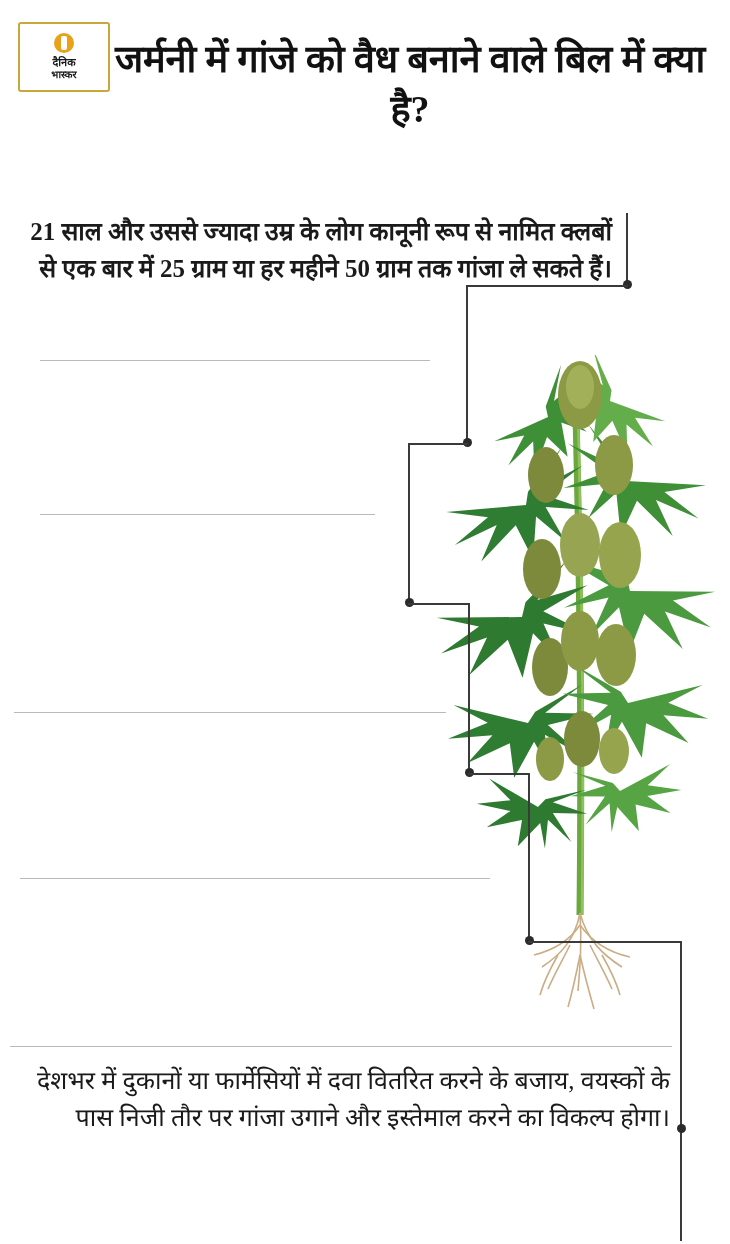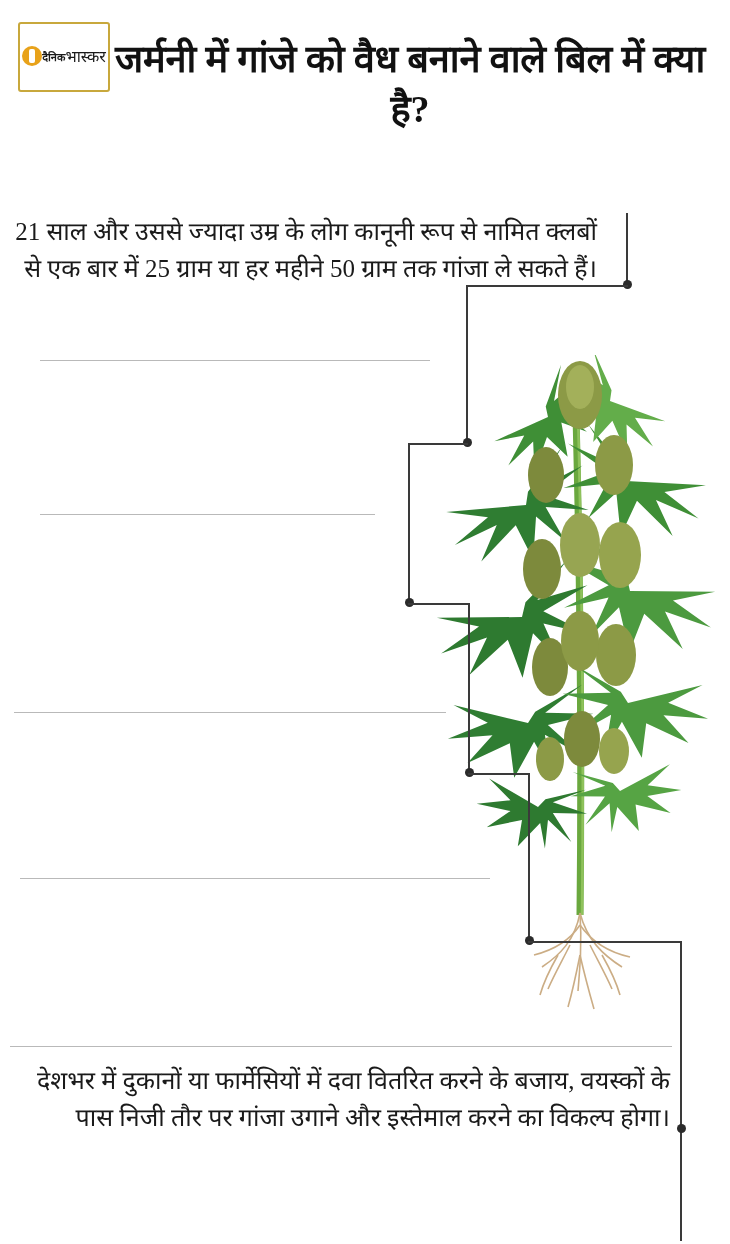--- a/index.html
+++ b/index.html
@@ -25,21 +25,21 @@
     background: #ffffff;
   }
   .logo-box {
     position: absolute;
     left: 18px; top: 22px;
     width: 92px; height: 70px;
     border: 2px solid #c8a83c;
     border-radius: 3px;
     background: #ffffff;
     display: flex;
-    flex-direction: row;
+    flex-direction: column;
     align-items: center;
     justify-content: center;
     padding: 4px 2px;
   }
   .logo-mark {
     width: 20px; height: 20px;
     border-radius: 50%;
     background: #e8a21a;
     position: relative;
     margin-bottom: 3px;
@@ -52,22 +52,22 @@
     background: #ffffff;
     border-radius: 2px;
   }
   .logo-line1 {
     font-size: 11px;
     font-weight: bold;
     color: #1a1a1a;
     line-height: 1.15;
   }
   .logo-line2 {
-    font-size: 16px;
-    font-weight: normal;
+    font-size: 10px;
+    font-weight: bold;
     color: #1a1a1a;
     line-height: 1.15;
   }
   .title {
     position: absolute;
     left: 110px; top: 34px;
     width: 600px;
     text-align: center;
     font-family: "Liberation Serif", serif;
     font-size: 38px;
@@ -106,21 +106,21 @@
     text-align: right;
   }
   .fact.last { text-align: right; }
   .divider {
     position: absolute;
     height: 1px;
     background: #b9b9b9;
   }
 
   
-  #fact-1 { left: 5px;  top: 213px; width: 592px; }
+  #fact-1 { left: 20px;  top: 213px; width: 592px; font-weight: bold; }
   #fact-2 { left: 40px;  top: 378px; width: 390px; }
   #fact-3 { left: 40px;  top: 530px; width: 335px; }
   #fact-4 { left: 14px;  top: 728px; width: 432px; }
   #fact-5 { left: 20px;  top: 895px; width: 470px; }
   #fact-6 { left: 8px;  top: 1062px; width: 662px; }
 </style>
 </head>
 <body>
 
 <div id="page">

